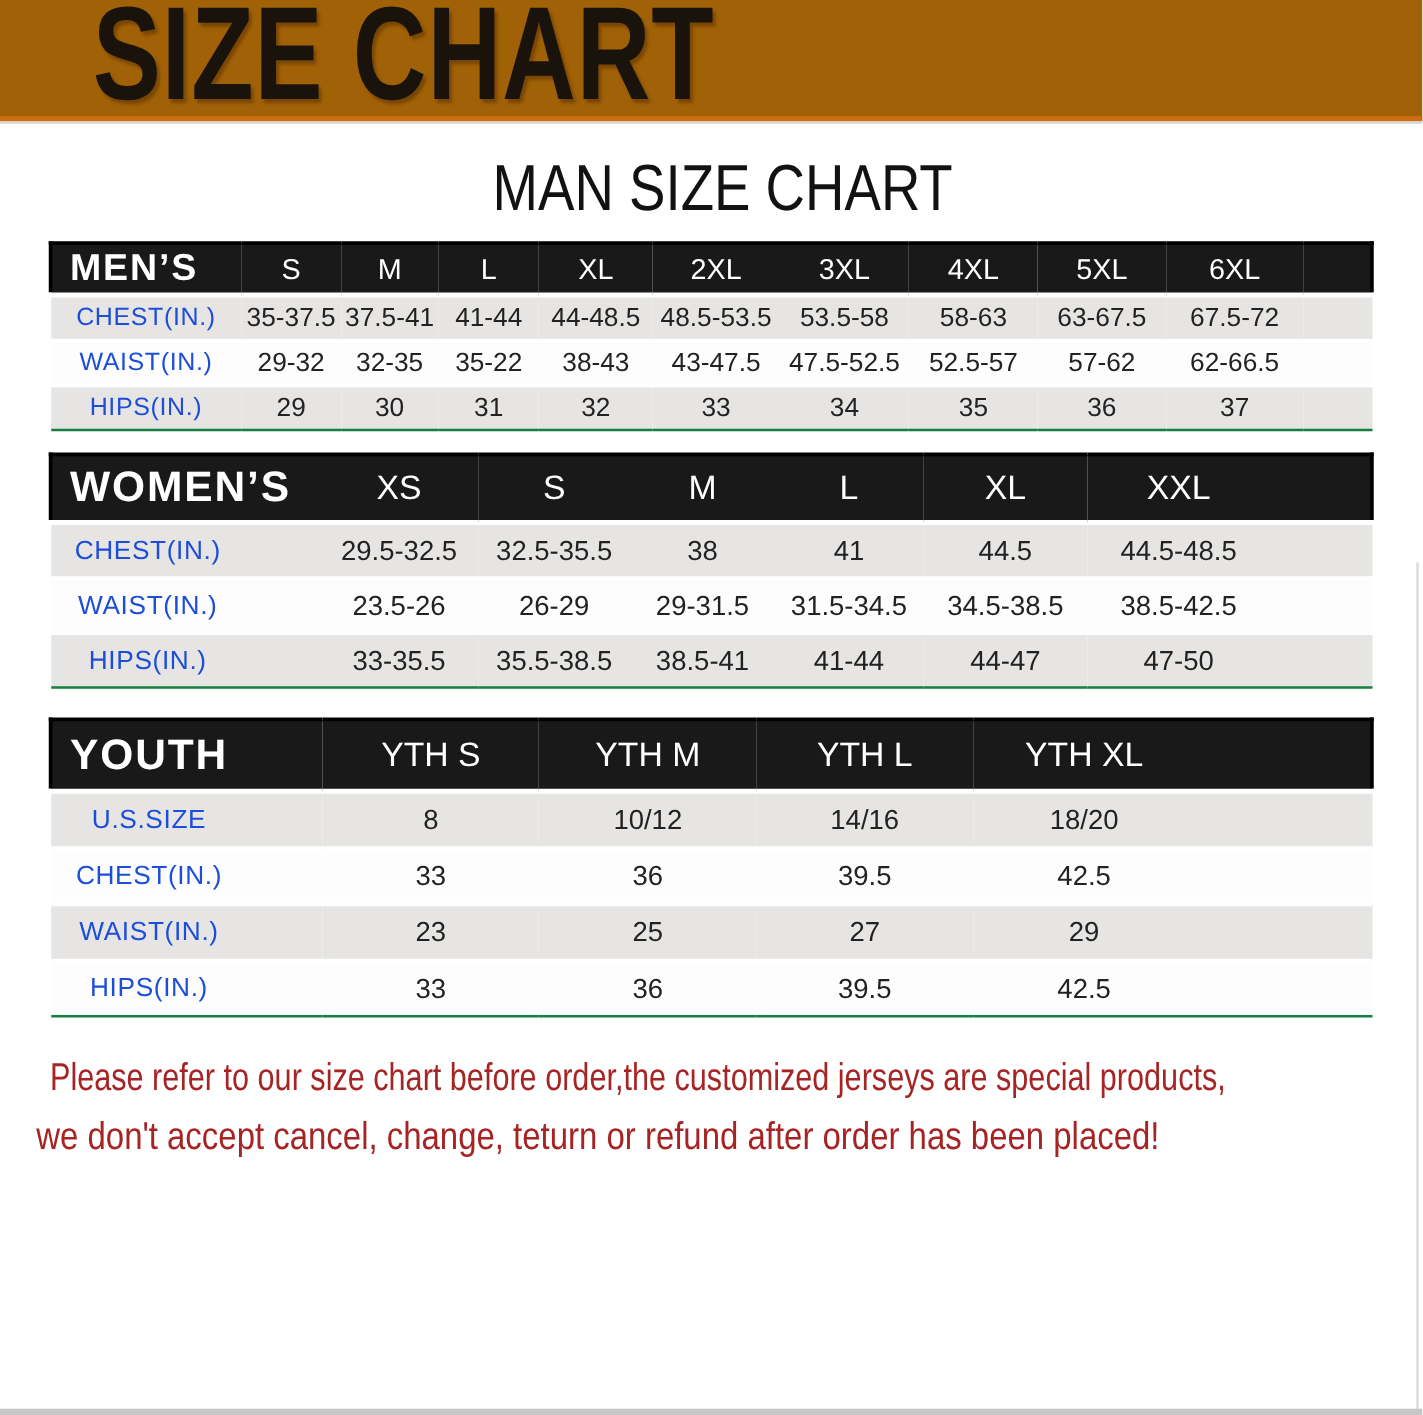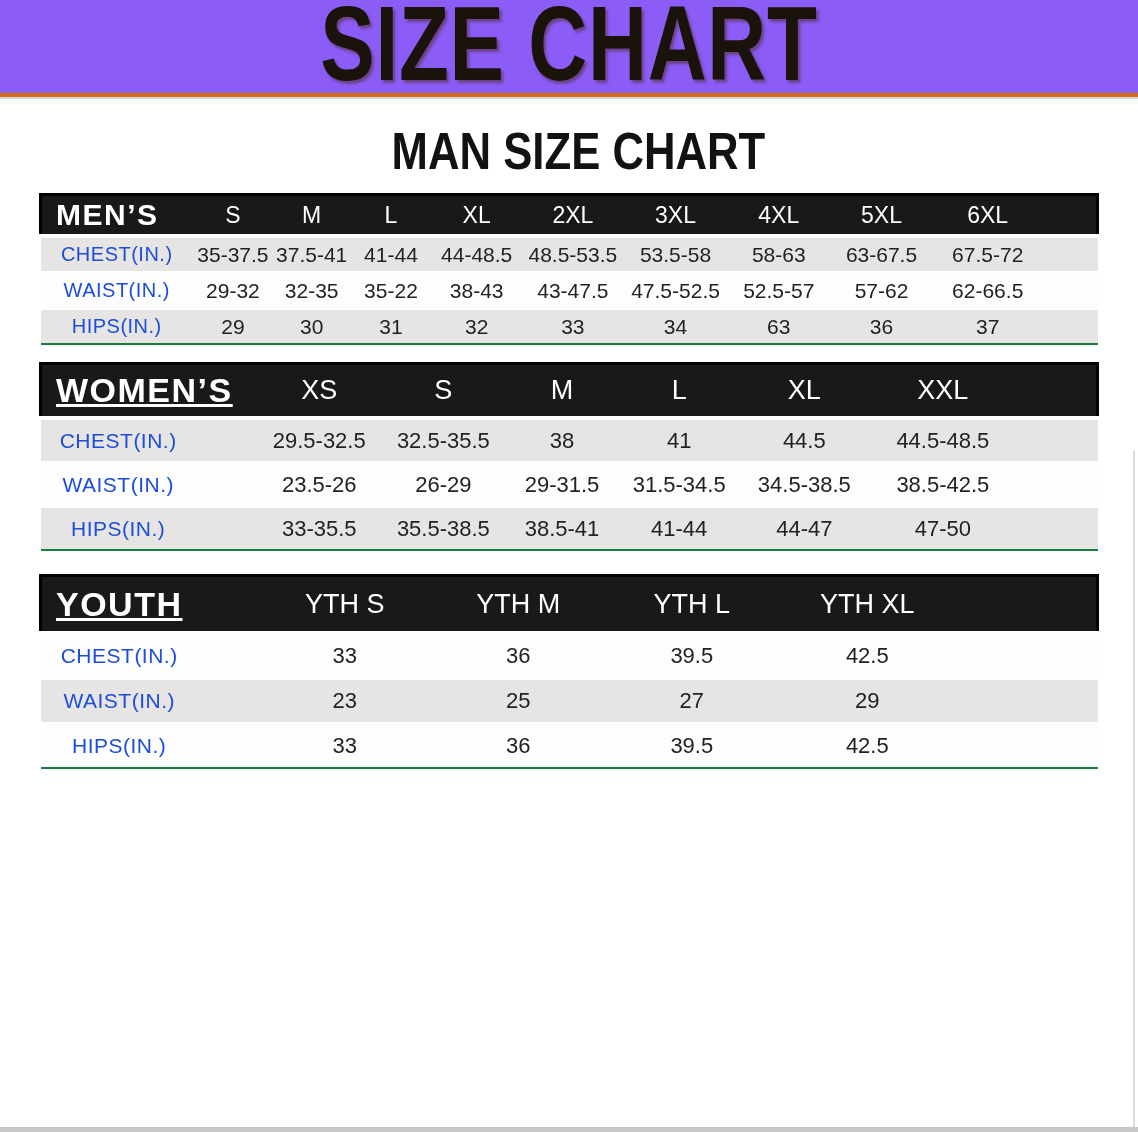--- a/index.html
+++ b/index.html
@@ -2,33 +2,33 @@
 <html><head>
 <meta charset="utf-8">
 <style>
   html,body{margin:0;padding:0;}
   body{
     width:1138px;height:1132px;position:relative;overflow:hidden;
     background:#ffffff;font-family:"Liberation Sans",sans-serif;
   }
   
   .banner{
-    height:93px;background:#8b5cf6;border-bottom:4px solid #cf6e10;
-    display:flex;align-items:center;justify-content:center;
+    height:93px;background:#a16207;border-bottom:4px solid #cf6e10;
+    display:flex;align-items:center;
   }
   .banner-text{
     font-size:106px;font-weight:700;color:#1a130b;line-height:1;
     display:inline-block;transform:scaleX(0.77);transform-origin:center;
     letter-spacing:1px;margin-top:-8px;
     text-shadow:3px 3px 3px rgba(70,35,0,0.45);
   }
   .banner-shadow{height:2px;background:#d6d6d6;}
   
   .section-heading{
-    margin:0;text-align:center;font-size:52px;font-weight:700;color:#121212;
+    margin:0;text-align:center;font-size:52px;font-weight:400;color:#121212;
     line-height:52px;height:52px;padding-left:19px;
   }
   .section-heading>span{display:inline-block;transform:scaleX(0.84);transform-origin:center;}
   .h-man{margin-top:26px;}
   .h-women{margin-top:38px;}
   .h-youth{margin-top:55px;}
   
   table.tbl{
     border-collapse:collapse;table-layout:fixed;width:1060px;
     margin-left:39px;
@@ -43,21 +43,21 @@
   }
   .tbl th:first-child{border-left:3px solid #000;}
   .tbl th:last-child{border-right:3px solid #000;}
   .tbl th.bar-label{
     font-weight:700;text-align:left;padding-left:14px;letter-spacing:1.5px;
   }
   .men th{height:38px;font-size:23px;}
   .women th{height:51px;font-size:27px;}
   .youth th{height:54px;font-size:27px;}
   .men th.bar-label{font-size:30px;}
-  .women th.bar-label,.youth th.bar-label{font-size:34px;text-decoration:underline;}
+  .women th.bar-label,.youth th.bar-label{font-size:34px;}
   .tbl td{
     padding:0;text-align:center;vertical-align:middle;color:#222;
     border-bottom:3px solid #fff;
   }
   .men td{height:33px;font-size:21px;}
   .women td{height:41px;font-size:22px;}
   .youth td{height:42px;font-size:22px;}
   .tbl tr.g td{background:#e6e5e3;}
   .tbl tr.w td{background:#fdfdfd;}
   .tbl tr:last-child td{border-bottom:2px solid #15803d;}
@@ -145,21 +145,21 @@
           <td></td>
         </tr>
         <tr class="g">
           <td class="label">HIPS(IN.)</td>
           <td>29</td>
           <td>30</td>
           <td>31</td>
           <td>32</td>
           <td>33</td>
           <td>34</td>
-          <td>63</td>
+          <td>35</td>
           <td>36</td>
           <td>37</td>
           <td></td>
         </tr>
       </tbody>
     </table>
 
   <table class="tbl women">
       <colgroup>
         <col style="width: 20.38%;">
@@ -230,20 +230,28 @@
         <tr>
           <th class="bar-label">YOUTH</th>
           <th>YTH S</th>
           <th>YTH M</th>
           <th>YTH L</th>
           <th>YTH XL</th>
           <th></th>
         </tr>
       </thead>
       <tbody>
+        <tr class="g">
+          <td class="label">U.S.SIZE</td>
+          <td>8</td>
+          <td>10/12</td>
+          <td>14/16</td>
+          <td>18/20</td>
+          <td></td>
+        </tr>
         <tr class="w">
           <td class="label">CHEST(IN.)</td>
           <td>33</td>
           <td>36</td>
           <td>39.5</td>
           <td>42.5</td>
           <td></td>
         </tr>
         <tr class="g">
           <td class="label">WAIST(IN.)</td>
@@ -257,16 +265,24 @@
           <td class="label">HIPS(IN.)</td>
           <td>33</td>
           <td>36</td>
           <td>39.5</td>
           <td>42.5</td>
           <td></td>
         </tr>
       </tbody>
     </table>
 
+  <div class="notice">
+    <div class="notice-line notice-line1">
+      <span>Please refer to our size chart before order,the customized jerseys are special products,</span>
+    </div>
+    <div class="notice-line notice-line2">
+      <span>we don't accept cancel, change, teturn or refund after order has been placed!</span>
+    </div>
+  </div>
 
   <div class="right-edge"></div>
   <div class="bottom-edge"></div>
 </div>
 
 </body></html>

